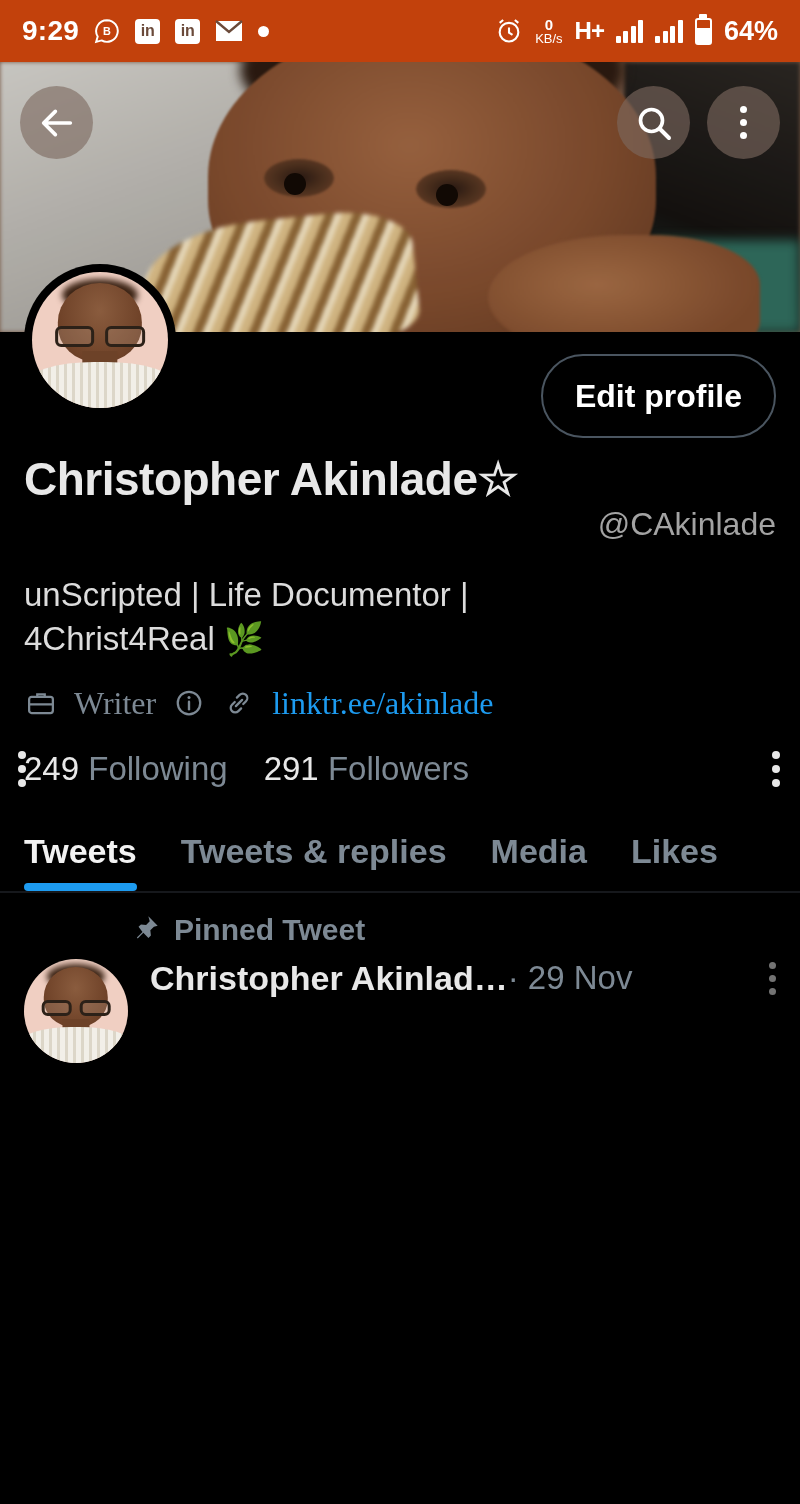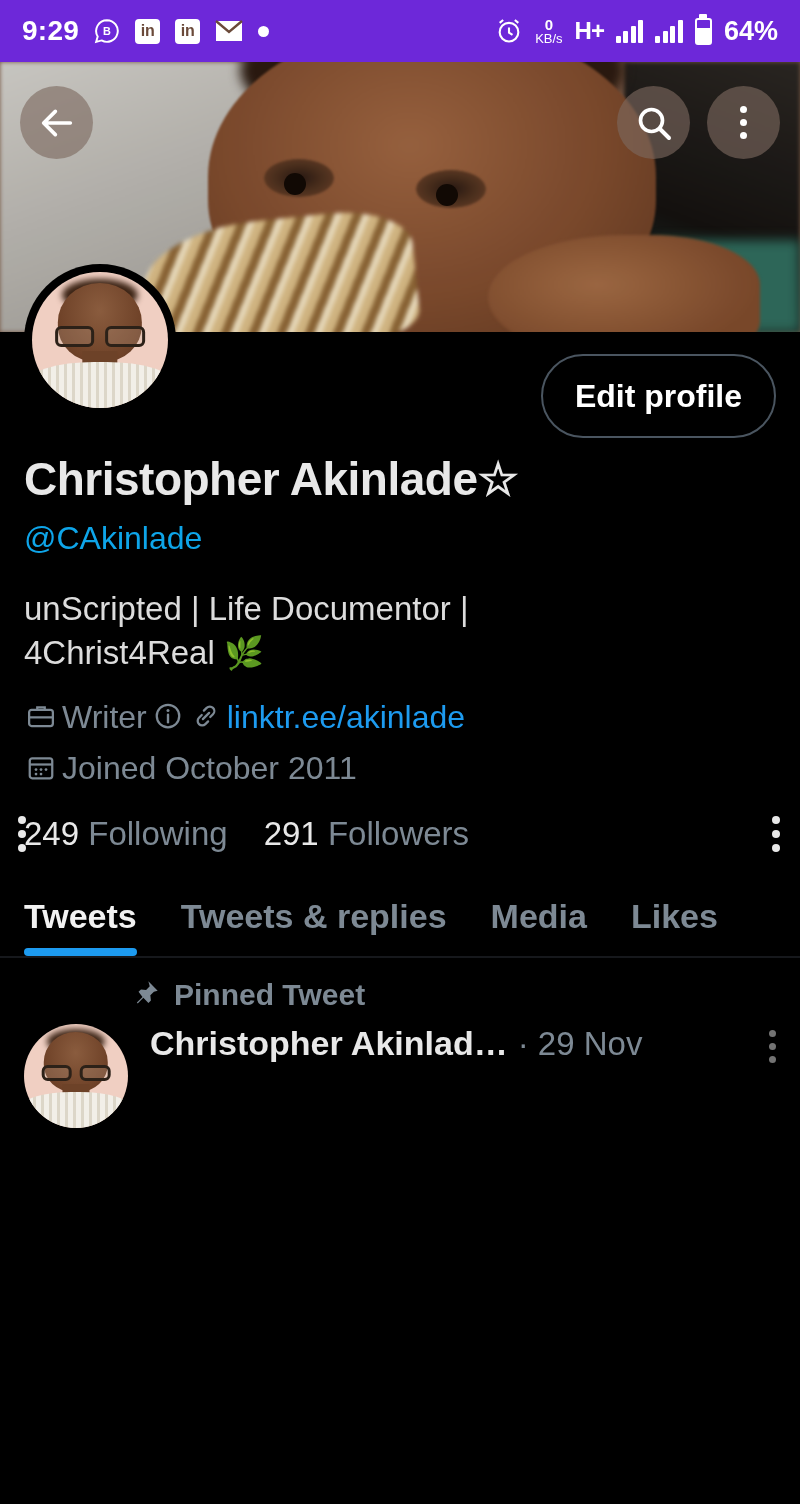--- a/index.html
+++ b/index.html
@@ -8,21 +8,21 @@
     background: #000;
     font-family: "Liberation Sans", sans-serif;
     overflow: hidden;
   }
   .phone { position: relative; width: 800px; height: 1504px; background: #000; }
 
   
   .statusbar {
     position: relative;
     height: 62px;
-    background: #6d28d9;
+    background: #c2410c;
     display: flex;
     align-items: center;
     padding: 0 22px;
     color: #fff;
   }
   .sb-left { display: flex; align-items: center; gap: 15px; }
   .sb-right { display: flex; align-items: center; gap: 12px; margin-left: auto; }
   .sb-time { font-size: 28px; font-weight: 700; letter-spacing: .3px; }
   .sb-ico { display: flex; align-items: center; justify-content: center; }
   .li-badge {
@@ -139,25 +139,25 @@
   .edit-btn {
     border: 2px solid #4a5560; color:#fff; background: transparent;
     border-radius: 999px; padding: 2px 32px; font-size: 32px; font-weight: 700;
     font-family: "Liberation Sans", sans-serif; cursor: pointer; line-height: 1;
   }
 
   .display-name {
     font-size: 46px; font-weight: 700; color:#e8e8e8; letter-spacing: -.5px;
     margin-top: 14px; white-space: nowrap;
   }
-  .handle { font-size: 32px; color:#0ea5e9; margin-top: 14px; }
+  .handle { font-size: 32px; color:#a3a3a3; margin-top: 0; text-align: right; }
   .bio { font-size: 33px; color:#dcdcdc; line-height: 1.33; margin-top: 30px; }
   .leaf { font-size: 32px; }
 
-  .meta-row { display:flex; align-items:flex-start; gap: 4px; margin-top: 24px; color:#7d8994; font-size: 32px; }
+  .meta-row { display:flex; align-items:center; gap: 16px; margin-top: 24px; color:#7d8994; font-size: 32px; font-family: Liberation Serif, serif; }
   .meta-row.second { margin-top: 14px; }
   .meta-ico { display:inline-flex; align-items:center; justify-content:center; width:34px; height:34px; }
   .link { color:#1d9bf0; }
 
   .stats { display:flex; align-items:center; gap: 36px; margin-top: 28px; position:relative; }
   .stat { font-size: 33px; color:#7d8994; white-space:nowrap; }
   .stat b { color:#e8e8e8; font-weight: 400; }
   .stats-dots-left { position:absolute; left:-6px; top:50%; transform:translateY(-50%); }
   .stats-dots-right { position:absolute; right:-4px; top:50%; transform:translateY(-50%); }
   .vdots.dim span { background:#e8e8e8; width:8px; height:8px; }
@@ -174,21 +174,21 @@
   }
 
   
   .tweet { padding: 20px 24px 0 24px; }
   .pinned { display:flex; align-items:center; gap:14px; margin-left: 108px; color:#7d8994; }
   .pinned-label { font-size: 30px; font-weight: 700; }
   .tweet-body { display:flex; gap: 22px; margin-top: 12px; }
   .tw-avatar { flex: 0 0 104px; width:104px; height:104px; border-radius:50%; overflow:hidden;
                position:relative; background:#f0cfc2; }
   .tw-main { flex:1; min-width:0; }
-  .tw-head { display:flex; align-items:flex-end; gap:10px; }
+  .tw-head { display:flex; align-items:center; }
   .tw-name { font-size: 34px; font-weight: 700; color:#e8e8e8; white-space:nowrap; }
   .tw-date { font-size: 33px; color:#7d8994; white-space:nowrap; }
   .tw-dots { margin-left:auto; opacity:.45; }
   .tw-text { font-size: 34px; line-height: 1.5; color:#dcdcdc; margin-top: 2px; }
   .mention { color:#1d9bf0; }
 </style>
 </head>
 <body>
 
 <div class="phone">
@@ -319,34 +319,20 @@
           </svg>
       </span>
       <span class="meta-ico">
         <svg width="30" height="30" viewBox="0 0 24 24">
             <path d="M9.5 14.5l5-5M8.6 11.2L6.4 13.4a3.6 3.6 0 1 0 5.1 5.1l2.2-2.2M15.4 12.8l2.2-2.2a3.6 3.6 0 1 0-5.1-5.1l-2.2 2.2" fill="none" stroke="#7d8994" stroke-width="1.8" stroke-linecap="round"></path>
           </svg>
       </span>
       <span class="link">linktr.ee/akinlade</span>
     </div>
 
-    <div class="meta-row second">
-      <span class="meta-ico">
-        <svg width="30" height="30" viewBox="0 0 24 24">
-            <rect x="3" y="5" width="18" height="16" rx="2" fill="none" stroke="#7d8994" stroke-width="1.8"></rect>
-            <path d="M3 10h18" stroke="#7d8994" stroke-width="1.8"></path>
-            <circle cx="8" cy="14" r="1.1" fill="#7d8994"></circle>
-            <circle cx="12" cy="14" r="1.1" fill="#7d8994"></circle>
-            <circle cx="16" cy="14" r="1.1" fill="#7d8994"></circle>
-            <circle cx="8" cy="17.6" r="1.1" fill="#7d8994"></circle>
-            <circle cx="12" cy="17.6" r="1.1" fill="#7d8994"></circle>
-          </svg>
-      </span>
-      <span>Joined October 2011</span>
-    </div>
 
     <div class="stats">
       <span class="vdots dim stats-dots-left">
           <span></span>
           <span></span>
           <span></span>
         </span>
       <span class="stat"><b>249</b> <span>Following</span></span>
       <span class="stat"><b>291</b> <span>Followers</span></span>
       <span class="vdots dim stats-dots-right">

